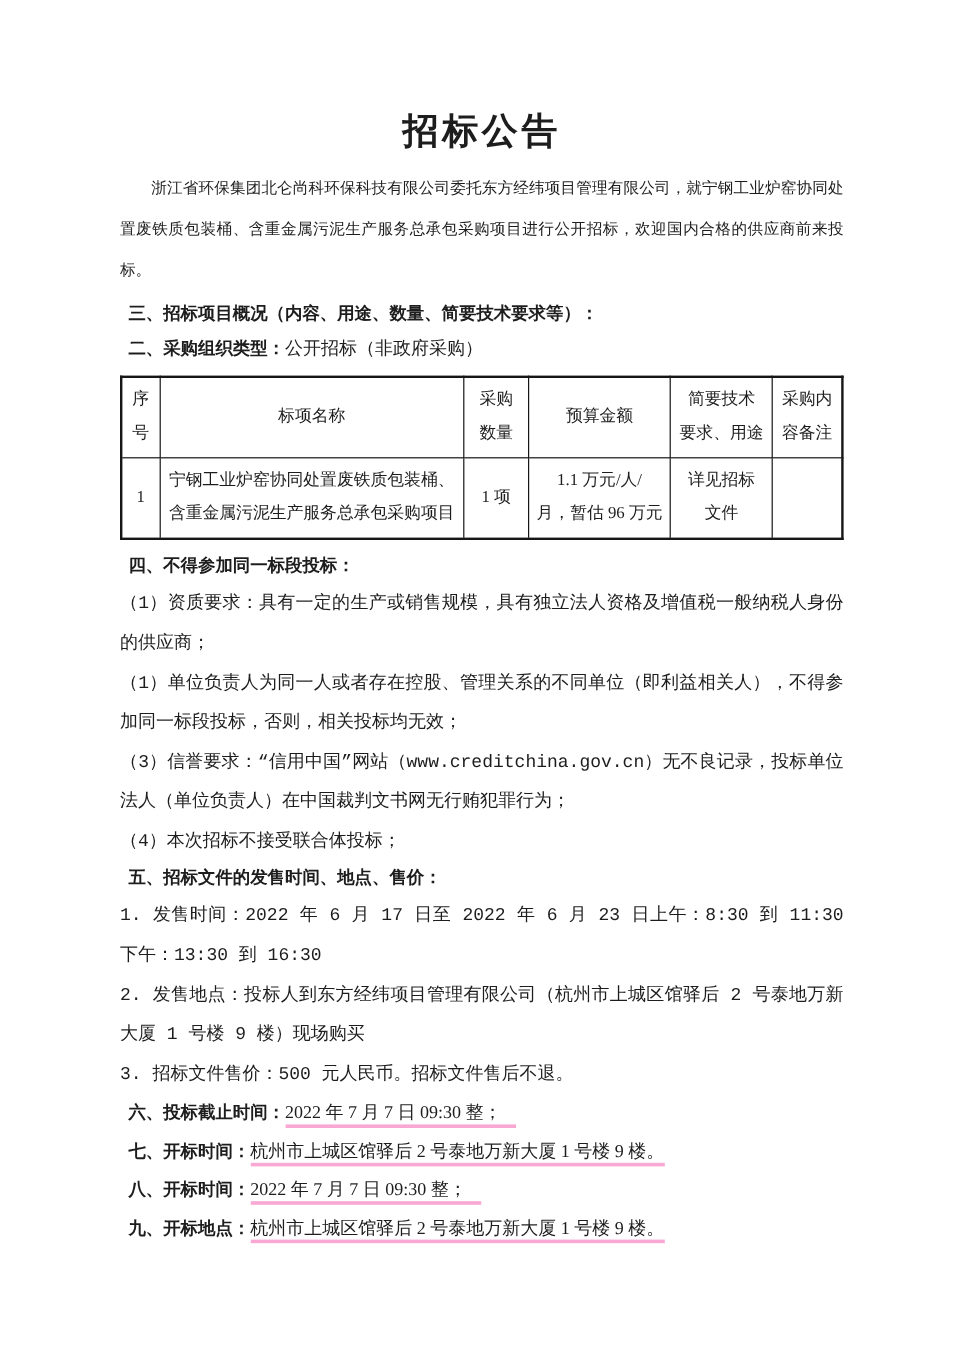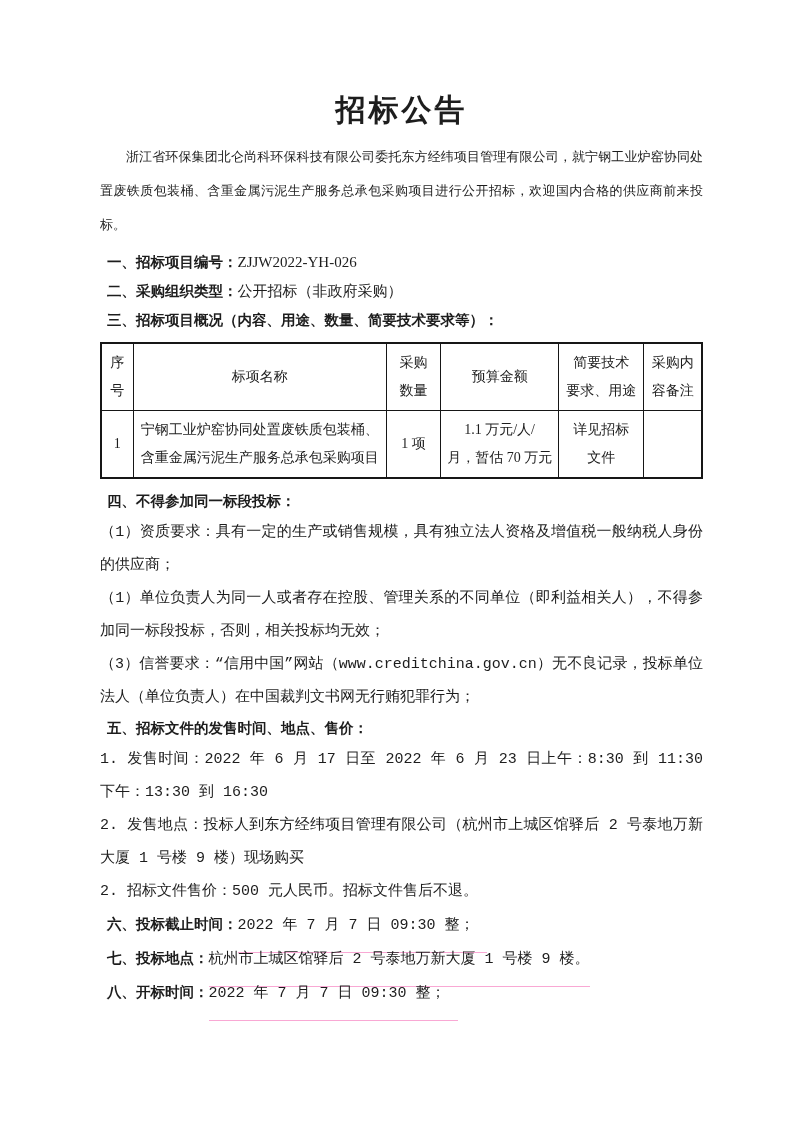--- a/index.html
+++ b/index.html
@@ -31,21 +31,21 @@
   .sec {
     margin: 0; padding-left: 7px;
     font-size: 15px; line-height: 29px;
   }
   .sec .lbl {
     font-family: "Liberation Sans", "DejaVu Sans", sans-serif;
     font-weight: 700; font-size: 14.5px;
   }
   .sec .val { font-size: 15px; }
   .sec.wide { line-height: 32px; }
-  .u { border-bottom: 1px solid #f9a8d4; padding-bottom: 18px; font-family: Liberation Mono, monospace; }
+  .u { border-bottom: 3px solid #f9a8d4; padding-bottom: 1px; }
   .u.ext { padding-right: 12px; }
   table {
     width: 100%; margin: 7px 0 8px 0;
     border-collapse: collapse; table-layout: fixed;
     border: 2px solid #161616;
   }
   th, td {
     border: 1px solid #161616;
     font-weight: 400; font-size: 14px; line-height: 28px;
     text-align: center; vertical-align: middle;
@@ -60,30 +60,27 @@
 </style>
 </head>
 <body>
 
 <div class="page">
 
   <h1 class="title">招标公告</h1>
 
   <p class="intro">浙江省环保集团北仑尚科环保科技有限公司委托东方经纬项目管理有限公司，就宁钢工业炉窑协同处置废铁质包装桶、含重金属污泥生产服务总承包采购项目进行公开招标，欢迎国内合格的供应商前来投标。</p>
 
+
   <p class="sec">
-    <span class="lbl">一、招标项目编号：</span><span class="val">ZJJW2022-YH-026</span>
+    <span class="lbl">三、招标项目概况（内容、用途、数量、简要技术要求等）：</span>
   </p>
 
   <p class="sec">
     <span class="lbl">二、采购组织类型：</span><span class="val">公开招标（非政府采购）</span>
-  </p>
-
-  <p class="sec">
-    <span class="lbl">三、招标项目概况（内容、用途、数量、简要技术要求等）：</span>
   </p>
 
   <table>
     <colgroup>
       <col style="width:32px">
         <col style="width:253px">
         <col style="width:54px">
       <col style="width:118px">
         <col style="width:85px">
         <col style="width:58px">
@@ -102,50 +99,54 @@
 容备注</th>
       </tr>
     </thead>
     <tbody>
       <tr>
         <td>1</td>
         <td>宁钢工业炉窑协同处置废铁质包装桶、
 含重金属污泥生产服务总承包采购项目</td>
         <td>1 项</td>
         <td>1.1 万元/人/
-月，暂估 70 万元</td>
+月，暂估 96 万元</td>
         <td>详见招标
 文件</td>
         <td></td>
       </tr>
     </tbody>
   </table>
 
   <p class="sec">
     <span class="lbl">四、不得参加同一标段投标：</span>
   </p>
 
   <p class="body-p">（1）资质要求：具有一定的生产或销售规模，具有独立法人资格及增值税一般纳税人身份的供应商；</p>
   <p class="body-p">（1）单位负责人为同一人或者存在控股、管理关系的不同单位（即利益相关人），不得参加同一标段投标，否则，相关投标均无效；</p>
   <p class="body-p">（3）信誉要求：“信用中国”网站（www.creditchina.gov.cn）无不良记录，投标单位法人（单位负责人）在中国裁判文书网无行贿犯罪行为；</p>
+  <p class="body-p">（4）本次招标不接受联合体投标；</p>
 
   <p class="sec">
     <span class="lbl">五、招标文件的发售时间、地点、售价：</span>
   </p>
 
   <p class="body-p">1. 发售时间：2022 年 6 月 17 日至 2022 年 6 月 23 日上午：8:30 到 11:30 下午：13:30 到 16:30</p>
   <p class="body-p">2. 发售地点：投标人到东方经纬项目管理有限公司（杭州市上城区馆驿后 2 号泰地万新大厦 1 号楼 9 楼）现场购买</p>
-  <p class="body-p">2. 招标文件售价：500 元人民币。招标文件售后不退。</p>
+  <p class="body-p">3. 招标文件售价：500 元人民币。招标文件售后不退。</p>
 
   <p class="sec wide">
     <span class="lbl">六、投标截止时间：</span><span class="val u ext">2022 年 7 月 7 日 09:30 整；</span>
   </p>
 
   <p class="sec wide">
-    <span class="lbl">七、投标地点：</span><span class="val u">杭州市上城区馆驿后 2 号泰地万新大厦 1 号楼 9 楼。</span>
+    <span class="lbl">七、开标时间：</span><span class="val u">杭州市上城区馆驿后 2 号泰地万新大厦 1 号楼 9 楼。</span>
   </p>
 
   <p class="sec wide">
     <span class="lbl">八、开标时间：</span><span class="val u ext">2022 年 7 月 7 日 09:30 整；</span>
   </p>
 
+  <p class="sec wide">
+    <span class="lbl">九、开标地点：</span><span class="val u">杭州市上城区馆驿后 2 号泰地万新大厦 1 号楼 9 楼。</span>
+  </p>
 
 </div>
 
 </body></html>

